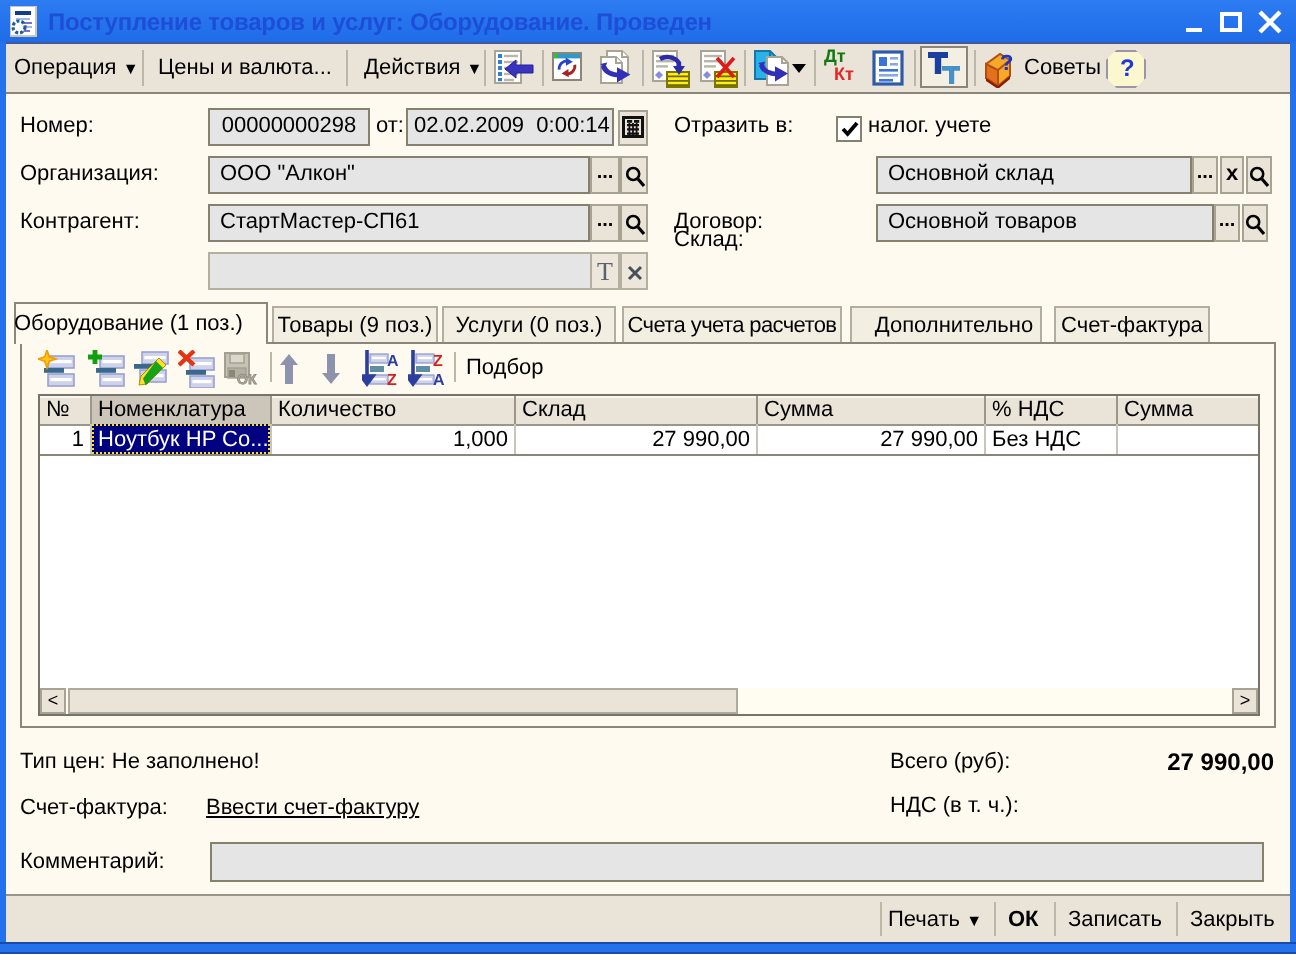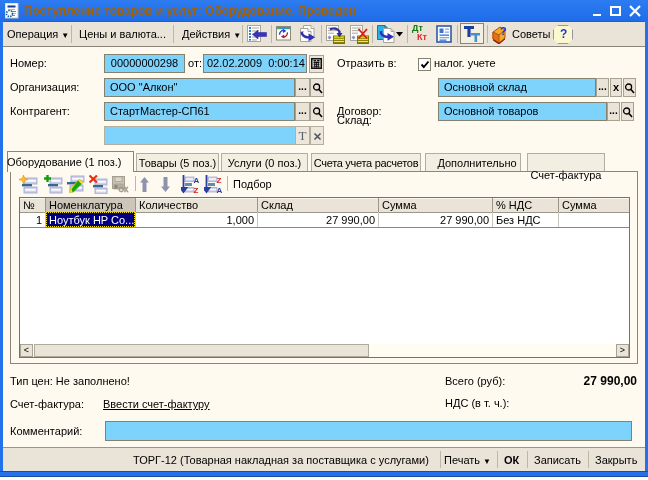--- a/index.html
+++ b/index.html
@@ -1,40 +1,40 @@
 <!DOCTYPE html>
 <html><head><meta charset="utf-8">
 <style>
   html,body{margin:0;padding:0;}
   body{width:648px;height:480px;overflow:hidden;background:#fff;}
   *{box-sizing:border-box;font-family:"Liberation Sans",sans-serif;}
   #win{position:relative;width:648px;height:480px;background:#fff;}
   .abs{position:absolute;}
   .lbl{position:absolute;font-size:11px;color:#000;white-space:nowrap;}
-  .inp{position:absolute;background:#7dd3fc;border:1px solid #84816f;font-size:11px;color:#000;line-height:17px;white-space:nowrap;overflow:hidden;}
+  .inp{position:absolute;background:#e5e5e5;border:1px solid #84816f;font-size:11px;color:#000;line-height:17px;white-space:nowrap;overflow:hidden;}
   .fbtn{position:absolute;background:#eae3d8;border:1px solid #a8a292;font-size:10px;color:#000;text-align:center;overflow:hidden;}
   .sep{position:absolute;width:1px;background:#bcb8a8;}
   .tbsep{top:25px;height:18px;}
 </style></head>
 <body>
 <div id="win">
 
   <div class="abs" style="left:0;top:0;width:648px;height:21px;background:linear-gradient(#2d7cf2,#1f6ce8);"></div>
   <div class="abs" style="left:0;top:21px;width:648px;height:1px;background:#44569c;"></div>
 
   <svg class="abs" style="left:5px;top:3px;" width="14" height="16" viewBox="0 0 14 16">
     <rect x="0" y="0" width="13" height="15" fill="#fff" stroke="#cfc6ae"></rect>
     <rect x="2.5" y="2.5" width="8" height="2" fill="#123d8c"></rect>
     <rect x="3" y="6" width="7" height="1" fill="#9db8e8"></rect>
     <rect x="6" y="8" width="5" height="1" fill="#7e6fd0"></rect>
     <rect x="6" y="10" width="5" height="1" fill="#9db8e8"></rect>
     <rect x="6" y="12" width="4" height="1" fill="#7e6fd0"></rect>
     <circle cx="4.5" cy="10.5" r="3" fill="#fff" stroke="#1d5e9e" stroke-width="1.6" stroke-dasharray="1.5 1"></circle>
   </svg>
-  <div class="lbl" style="left:24px;top:4px;font-size:12px;font-weight:bold;color:#a16207;letter-spacing:-0.1px;">Поступление товаров и услуг: Оборудование. Проведен</div>
+  <div class="lbl" style="left:24px;top:4px;font-size:12px;font-weight:bold;color:#1d4ed8;letter-spacing:-0.1px;">Поступление товаров и услуг: Оборудование. Проведен</div>
 
   <div class="abs" style="left:593px;top:14px;width:8px;height:2px;background:#fff;"></div>
   <div class="abs" style="left:610px;top:6px;width:11px;height:10px;border:2px solid #fff;"></div>
   <svg class="abs" style="left:629px;top:5px;" width="12" height="12" viewBox="0 0 12 12">
       <path d="M1 1 L11 11 M11 1 L1 11" stroke="#fff" stroke-width="2.2"></path>
     </svg>
 
   <div class="abs" style="left:0;top:21px;width:3px;height:455px;background:#2471ec;"></div>
   <div class="abs" style="left:645px;top:21px;width:3px;height:455px;background:#2471ec;"></div>
   <div class="abs" style="left:0;top:471px;width:648px;height:1px;background:#1b4ba8;"></div>
@@ -238,29 +238,29 @@
         <circle cx="4.6" cy="5" r="3" fill="none" stroke="#000" stroke-width="1.3"></circle>
         <path d="M7 7.5 L10 11" stroke="#000" stroke-width="1.6"></path>
       </svg>
   </div>
 
   <div class="abs" style="left:10px;top:171px;width:628px;height:193px;background:#fffaf0;border:1px solid #8a8678;"></div>
 
   <div class="abs" style="left:7px;top:151px;width:127px;height:21px;background:#fffaf0;border:1px solid #8a8678;border-bottom:none;"></div>
   <div class="lbl" style="left:7px;top:156px;width:107px;text-align:center;">Оборудование (1 поз.)</div>
   <div class="abs" style="left:136px;top:153px;width:83px;height:18px;background:#f2eee2;border:1px solid #b3aea1;border-bottom:none;"></div>
-  <div class="lbl" style="left:136px;top:157px;width:83px;text-align:center;">Товары (5 поз.)</div>
+  <div class="lbl" style="left:136px;top:157px;width:83px;text-align:center;">Товары (9 поз.)</div>
   <div class="abs" style="left:221px;top:153px;width:87px;height:18px;background:#f2eee2;border:1px solid #b3aea1;border-bottom:none;"></div>
   <div class="lbl" style="left:221px;top:157px;width:87px;text-align:center;">Услуги (0 поз.)</div>
   <div class="abs" style="left:311px;top:153px;width:110px;height:18px;background:#f2eee2;border:1px solid #b3aea1;border-bottom:none;"></div>
   <div class="lbl" style="left:311px;top:157px;width:110px;text-align:center;letter-spacing:-0.3px;">Счета учета расчетов</div>
   <div class="abs" style="left:425px;top:153px;width:96px;height:18px;background:#f2eee2;border:1px solid #b3aea1;border-bottom:none;"></div>
   <div class="lbl" style="left:425px;top:157px;width:104px;text-align:center;">Дополнительно</div>
   <div class="abs" style="left:527px;top:153px;width:78px;height:18px;background:#f2eee2;border:1px solid #b3aea1;border-bottom:none;"></div>
-  <div class="lbl" style="left:527px;top:157px;width:78px;text-align:center;margin-top:12px;">Счет-фактура</div>
+  <div class="lbl" style="left:527px;top:157px;width:78px;text-align:center;">Счет-фактура</div>
   <div class="abs" style="left:8px;top:171px;width:125px;height:1px;background:#fffaf0;"></div>
 
   <svg class="abs" style="left:19px;top:175px;" width="19" height="19" viewBox="0 0 19 19">
     <g>
       <rect x="5" y="3" width="13" height="6" fill="#ced2ea" stroke="#9ba1cf" stroke-width="0.8"></rect>
       <rect x="6.2" y="5" width="10.6" height="1.6" fill="#fff"></rect>
       <rect x="3" y="9" width="10" height="2.4" fill="#38688e"></rect>
       <rect x="5" y="12" width="13" height="6" fill="#ced2ea" stroke="#9ba1cf" stroke-width="0.8"></rect>
       <rect x="6.2" y="14" width="10.6" height="1.6" fill="#fff"></rect>
     </g>
@@ -377,21 +377,20 @@
 
   <div class="lbl" style="left:10px;top:375px;">Тип цен: Не заполнено!</div>
   <div class="lbl" style="left:445px;top:375px;">Всего (руб):</div>
   <div class="lbl" style="left:437px;top:374px;width:200px;text-align:right;font-weight:bold;font-size:12px;">27 990,00</div>
   <div class="lbl" style="left:10px;top:398px;">Счет-фактура:</div>
   <div class="lbl" style="left:103px;top:398px;text-decoration:underline;">Ввести счет-фактуру</div>
   <div class="lbl" style="left:445px;top:397px;">НДС (в т. ч.):</div>
   <div class="lbl" style="left:10px;top:425px;">Комментарий:</div>
   <div class="inp" style="left:105px;top:421px;width:527px;height:20px;"></div>
 
-  <div class="lbl" style="left:133px;top:454px;">ТОРГ-12 (Товарная накладная за поставщика с услугами)</div>
   <div class="sep" style="left:440px;top:451px;height:17px;"></div>
   <div class="lbl" style="left:444px;top:454px;">Печать <span style="font-size:8px;">▼</span></div>
   <div class="sep" style="left:497px;top:451px;height:17px;"></div>
   <div class="lbl" style="left:504px;top:454px;font-weight:bold;">ОК</div>
   <div class="sep" style="left:527px;top:451px;height:17px;"></div>
   <div class="lbl" style="left:534px;top:454px;">Записать</div>
   <div class="sep" style="left:588px;top:451px;height:17px;"></div>
   <div class="lbl" style="left:595px;top:454px;">Закрыть</div>
 </div>
 

